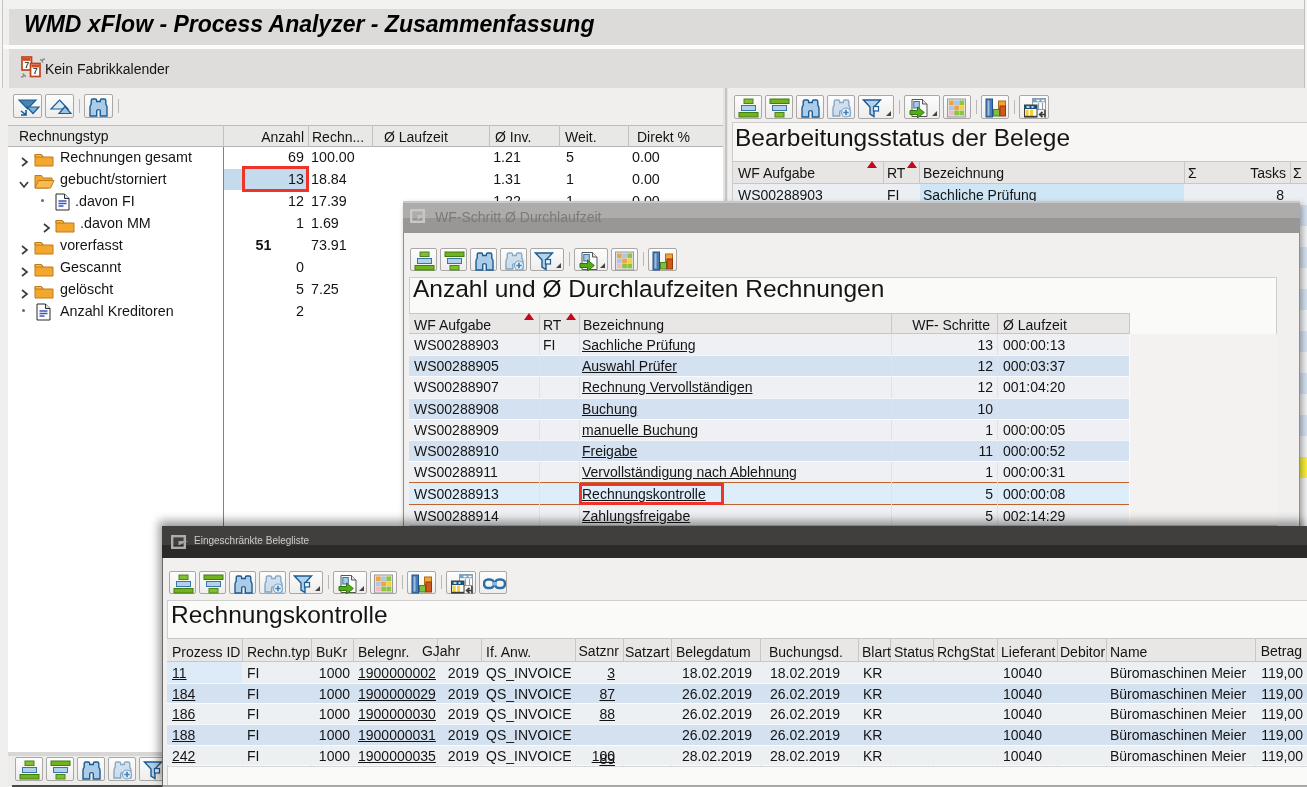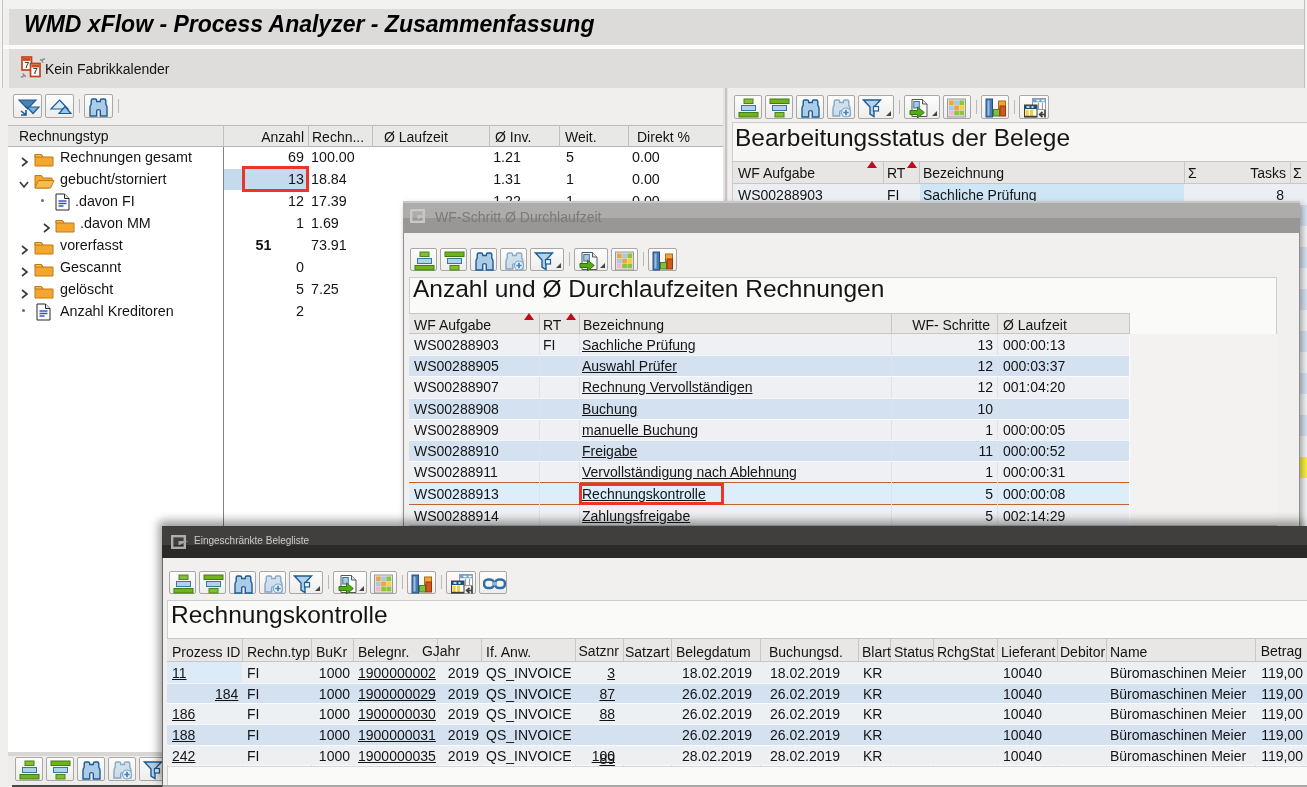--- a/index.html
+++ b/index.html
@@ -678,21 +678,21 @@
       <div class="abs lnk" style="left:358px;top:665px;">1900000002</div>
       <div class="abs" style="left:437px;top:665px;width:42px;text-align:right;">2019</div>
       <div class="abs" style="left:486px;top:665px;">QS_INVOICE</div>
       <div class="abs" style="left:575px;top:665px;width:40px;text-align:right;"><span class="lnk">3</span></div>
       <div class="abs" style="left:671px;top:665px;width:81px;text-align:right;">18.02.2019</div>
       <div class="abs" style="left:770px;top:665px;">18.02.2019</div>
       <div class="abs" style="left:863px;top:665px;">KR</div>
       <div class="abs" style="left:1003px;top:665px;">10040</div>
       <div class="abs" style="left:1110px;top:665px;">Büromaschinen Meier</div>
       <div class="abs" style="left:1195px;top:665px;width:108px;text-align:right;">119,00</div>
-<div class="abs lnk" style="left:172px;top:685.7px;margin-left:43px;">184</div>
+<div class="abs lnk" style="left:172px;top:685.7px;">184</div>
       <div class="abs" style="left:247px;top:685.7px;">FI</div>
       <div class="abs" style="left:305px;top:685.7px;width:45px;text-align:right;">1000</div>
       <div class="abs lnk" style="left:358px;top:685.7px;">1900000029</div>
       <div class="abs" style="left:437px;top:685.7px;width:42px;text-align:right;">2019</div>
       <div class="abs" style="left:486px;top:685.7px;">QS_INVOICE</div>
       <div class="abs" style="left:575px;top:685.7px;width:40px;text-align:right;"><span class="lnk">87</span></div>
       <div class="abs" style="left:671px;top:685.7px;width:81px;text-align:right;">26.02.2019</div>
       <div class="abs" style="left:770px;top:685.7px;">26.02.2019</div>
       <div class="abs" style="left:863px;top:685.7px;">KR</div>
       <div class="abs" style="left:1003px;top:685.7px;">10040</div>

